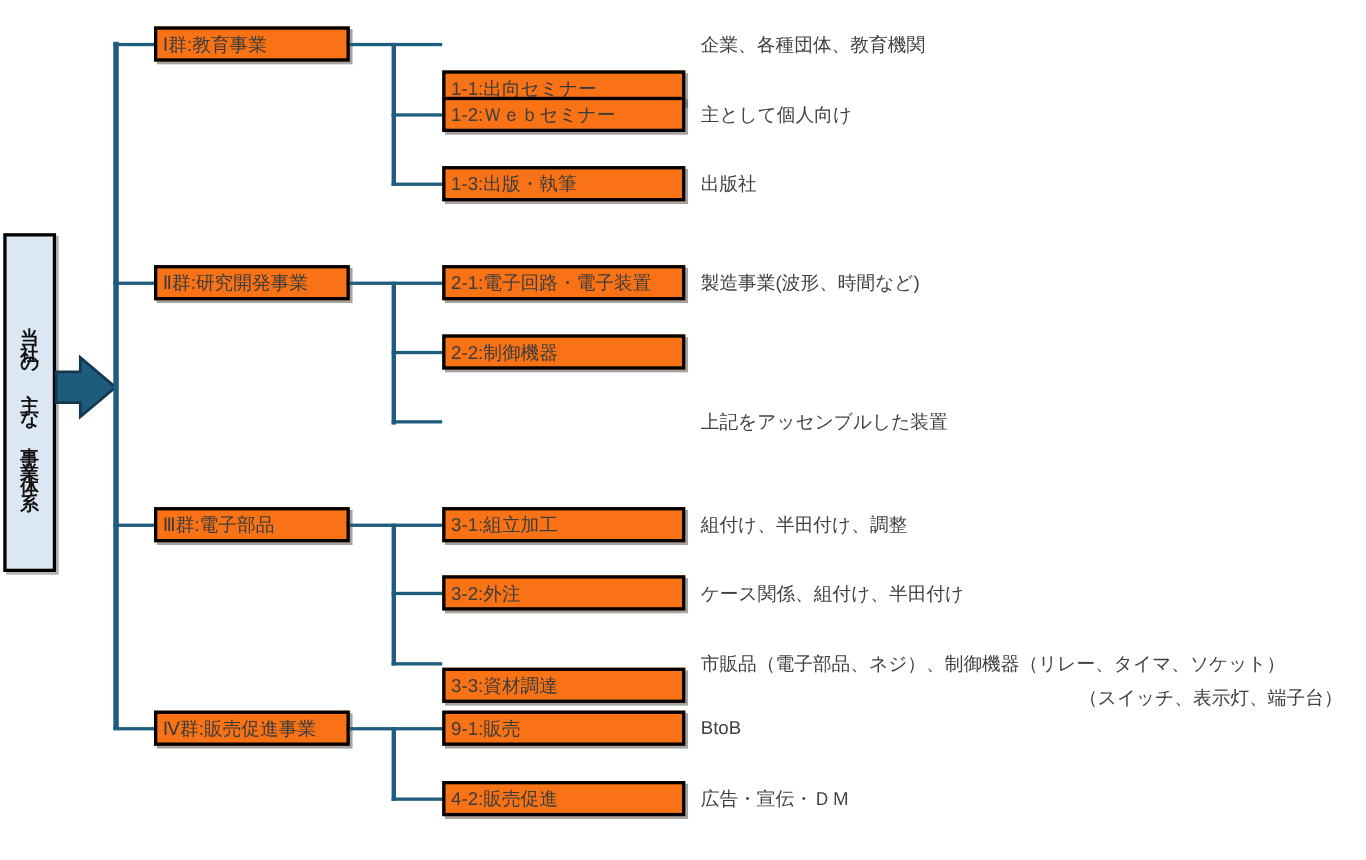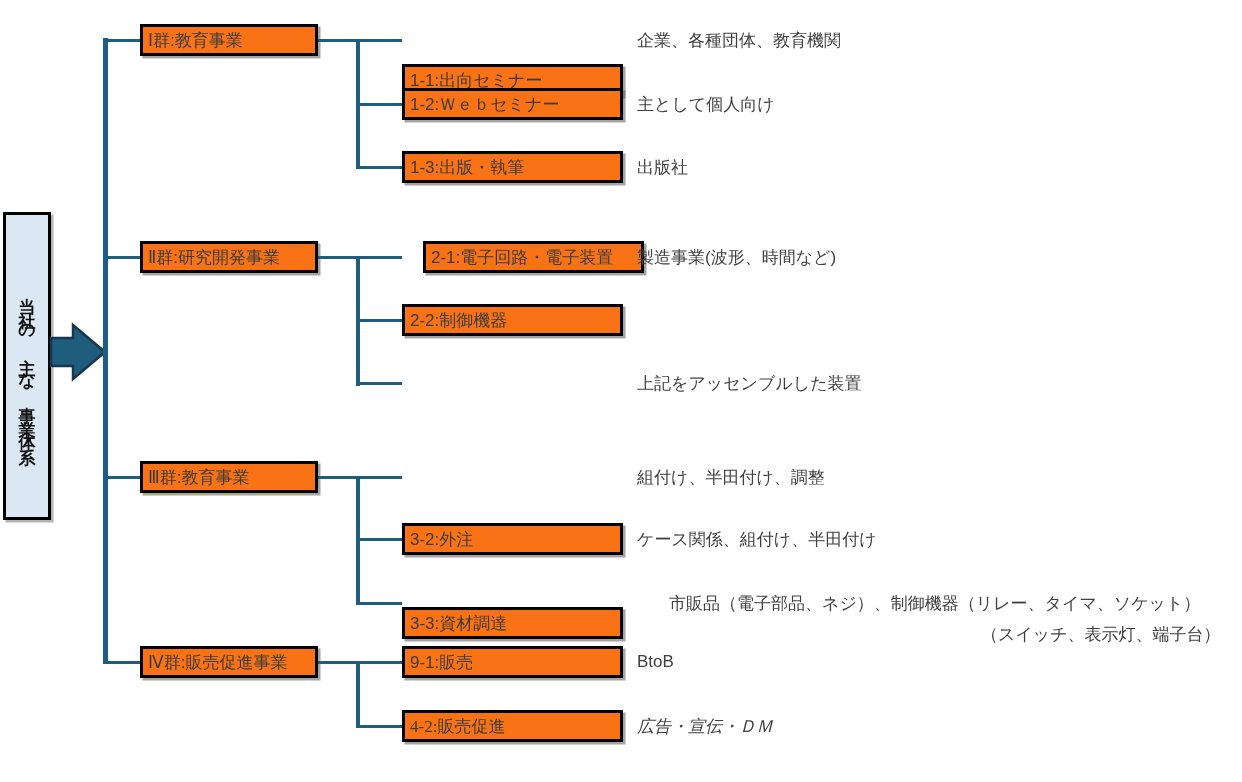--- a/index.html
+++ b/index.html
@@ -97,64 +97,67 @@
 
   <div class="hline" style="left:103px;top:255.5px;width:37px;"></div>
   <div class="box gbox" style="top:241px;">
     <span>Ⅱ群:研究開発事業</span>
   </div>
   <div class="hline" style="left:318px;top:255.5px;width:84px;"></div>
   <div class="vline" style="left:356px;top:255.5px;height:130px;"></div>
   <div class="hline" style="left:356px;top:318.5px;width:46px;"></div>
   <div class="hline" style="left:356px;top:381.5px;width:46px;"></div>
 
-  <div class="box ibox" style="top:241px;margin-left:21px;">
+  <div class="box ibox" style="top:241px;">
     <span>2-1:電子回路・電子装置</span>
   </div>
   <div class="desc" style="top:241px;">製造事業(波形、時間など)</div>
 
   <div class="box ibox" style="top:304px;">
     <span>2-2:制御機器</span>
   </div>
 
   <div class="desc" style="top:367px;">上記をアッセンブルした装置</div>
 
   <div class="hline" style="left:103px;top:475.5px;width:37px;"></div>
   <div class="box gbox" style="top:461px;">
-    <span>Ⅲ群:教育事業</span>
+    <span>Ⅲ群:電子部品</span>
   </div>
   <div class="hline" style="left:318px;top:475.5px;width:84px;"></div>
   <div class="vline" style="left:356px;top:475.5px;height:129px;"></div>
   <div class="hline" style="left:356px;top:537.5px;width:46px;"></div>
   <div class="hline" style="left:356px;top:601.5px;width:46px;"></div>
 
+  <div class="box ibox" style="top:461px;">
+    <span>3-1:組立加工</span>
+  </div>
   <div class="desc" style="top:461px;">組付け、半田付け、調整</div>
 
   <div class="box ibox" style="top:523px;">
     <span>3-2:外注</span>
   </div>
   <div class="desc" style="top:523px;">ケース関係、組付け、半田付け</div>
 
   <div class="box ibox" style="top:607px;">
     <span>3-3:資材調達</span>
   </div>
-  <div class="desc" style="top:587px;margin-left:32px;">市販品（電子部品、ネジ）、制御機器（リレー、タイマ、ソケット）</div>
+  <div class="desc" style="top:587px;">市販品（電子部品、ネジ）、制御機器（リレー、タイマ、ソケット）</div>
   <div class="desc2" style="left:981px;top:619px;">（スイッチ、表示灯、端子台）</div>
 
   <div class="hline" style="left:103px;top:660.5px;width:37px;"></div>
   <div class="box gbox" style="top:646px;">
     <span>Ⅳ群:販売促進事業</span>
   </div>
   <div class="hline" style="left:318px;top:660.5px;width:84px;"></div>
   <div class="vline" style="left:356px;top:660.5px;height:67px;"></div>
   <div class="hline" style="left:356px;top:724.5px;width:46px;"></div>
 
   <div class="box ibox" style="top:646px;">
     <span>9-1:販売</span>
   </div>
   <div class="desc" style="top:646px;">BtoB</div>
 
-  <div class="box ibox" style="top:710px;font-family:Liberation Serif, serif;">
+  <div class="box ibox" style="top:710px;">
     <span>4-2:販売促進</span>
   </div>
-  <div class="desc" style="top:710px;font-style:italic;">広告・宣伝・ＤＭ</div>
+  <div class="desc" style="top:710px;">広告・宣伝・ＤＭ</div>
 
 </div>
 
 </body></html>

